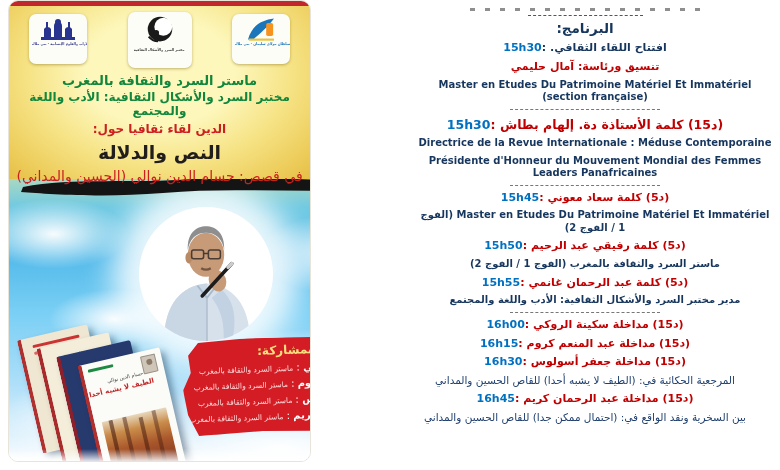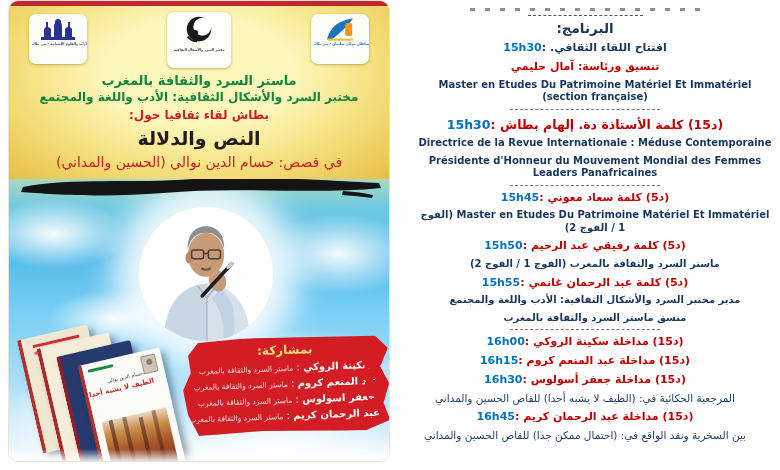--- a/index.html
+++ b/index.html
@@ -1,21 +1,21 @@
 <!DOCTYPE html>
 <html lang="ar"><head>
 <meta charset="utf-8">
 <style>
   * { margin:0; padding:0; box-sizing:border-box; }
   html,body { width:780px; height:470px; overflow:hidden; background:#ffffff;
               font-family:"DejaVu Sans", sans-serif; }
   .page { position:relative; width:780px; height:470px; background:#fff; }
 
   
-  .poster { position:absolute; left:8px; top:0; width:382px; height:462px;
+  .poster { position:absolute; left:8px; top:0; width:303px; height:462px;
             border:1px solid #e8e4da; border-radius:10px; overflow:hidden; background:#fff; }
   .poster-topbar { position:absolute; top:0; left:0; right:0; height:5px; background:#c1272d; z-index:5; }
   .poster-yellow { position:absolute; top:5px; left:0; right:0; height:173px; padding-top:4px;
             background:radial-gradient(ellipse at 50% 38%, #fdf7bc 35%, #f6e385 62%, #eccb58 88%, #e6bf46 100%);
             text-align:center; z-index:4; }
   .logo-row { display:flex; justify-content:space-between; align-items:flex-start; padding:4px 20px 0 20px; height:56px; }
   .logo-card { background:#fdfdf8; border-radius:7px; box-shadow:0 1px 3px rgba(120,90,0,.45);
                width:58px; height:50px; padding:2px 1px; text-align:center; overflow:hidden; }
   .logo-card.mid { width:64px; height:56px; margin-top:-2px; }
   .logo-card svg { display:block; margin:0 auto; }
@@ -130,21 +130,21 @@
               <rect x="26" y="8" width="8" height="15" rx="2" fill="#f6921e"></rect>
               <rect x="6" y="26" width="29" height="2.5" fill="#e8c33c"></rect>
             </svg>
           </span>
           <div class="logo-caption" style="color:#1b75bb">جامعة السلطان مولاي سليمان - بني ملال</div>
         </div>
       </div>
 
       <div class="org1" dir="rtl">ماستر السرد والثقافة بالمغرب</div>
       <div class="org2" dir="rtl">مختبر السرد والأشكال الثقافية: الأدب واللغة والمجتمع</div>
-      <div class="organizes" dir="rtl">بطاش لقاء ثقافيا حول:</div>
+      <div class="organizes" dir="rtl">الدين لقاء ثقافيا حول:</div>
       <div class="event-title" dir="rtl">النص والدلالة</div>
       <div class="event-subtitle" dir="rtl">في قصص: حسام الدين نوالي (الحسين والمداني)</div>
     </div>
 
     <div class="poster-sky">
       <span class="brush-divider">
         <svg width="374" height="30" viewBox="0 0 374 30">
           <path d="M10,16 C60,6 120,13 180,8 C245,4 320,10 366,12 L368,17 C300,24 225,15 150,22 C90,27 34,23 8,21 Z" fill="#141414"></path>
           <path d="M250,4 q14,-2 26,1 l-2,4 q-13,-2 -25,0 Z" fill="#141414"></path>
           <path d="M330,20 q18,1 30,4 l-1,3 q-14,-2 -30,-3 Z" fill="#141414"></path>
@@ -223,21 +223,20 @@
         <div class="prow entry red-big"><span class="ptime">15h30</span>: <span dir="rtl">كلمة الأستاذة دة. إلهام بطاش</span> <bdi dir="ltr">(15د)</bdi></div>
         <div class="prow line navy-b" dir="ltr">Directrice de la Revue Internationale : Méduse Contemporaine</div>
         <div class="prow line navy-b" dir="ltr">Présidente d'Honneur du Mouvement Mondial des Femmes Leaders Panafricaines</div>
         <div class="psep"></div>
         <div class="prow entry red"><span class="ptime">15h45</span>: <span dir="rtl">كلمة سعاد معوني</span> <bdi dir="ltr">(5د)</bdi></div>
         <div class="prow line navy-b" dir="rtl">Master en Etudes Du Patrimoine Matériel Et Immatériel (الفوج 1 / الفوج 2)</div>
         <div class="prow entry red"><span class="ptime">15h50</span>: <span dir="rtl">كلمة رفيقي عبد الرحيم</span> <bdi dir="ltr">(5د)</bdi></div>
         <div class="prow line navy-b" dir="rtl">ماستر السرد والثقافة بالمغرب (الفوج 1 / الفوج 2)</div>
         <div class="prow entry red"><span class="ptime">15h55</span>: <span dir="rtl">كلمة عبد الرحمان غانمي</span> <bdi dir="ltr">(5د)</bdi></div>
         <div class="prow line navy-b" dir="rtl">مدير مختبر السرد والأشكال الثقافية: الأدب واللغة والمجتمع</div>
-        <div class="prow line navy-b" dir="rtl">منسق ماستر السرد والثقافة بالمغرب</div>
         <div class="psep"></div>
         <div class="prow entry red"><span class="ptime">16h00</span>: <span dir="rtl">مداخلة سكينة الروكي</span> <bdi dir="ltr">(15د)</bdi></div>
         <div class="prow entry red"><span class="ptime">16h15</span>: <span dir="rtl">مداخلة عبد المنعم كروم</span> <bdi dir="ltr">(15د)</bdi></div>
         <div class="prow entry red"><span class="ptime">16h30</span>: <span dir="rtl">مداخلة جعفر أسولوس</span> <bdi dir="ltr">(15د)</bdi></div>
         <div class="prow line navy" dir="rtl">المرجعية الحكائية في: (الطيف لا يشبه أحدا) للقاص الحسين والمداني</div>
         <div class="prow entry red"><span class="ptime">16h45</span>: <span dir="rtl">مداخلة عبد الرحمان كريم</span> <bdi dir="ltr">(15د)</bdi></div>
         <div class="prow line navy" dir="rtl">بين السخرية ونقد الواقع في: (احتمال ممكن جدا) للقاص الحسين والمداني</div>
       </div>
   </div>
 

